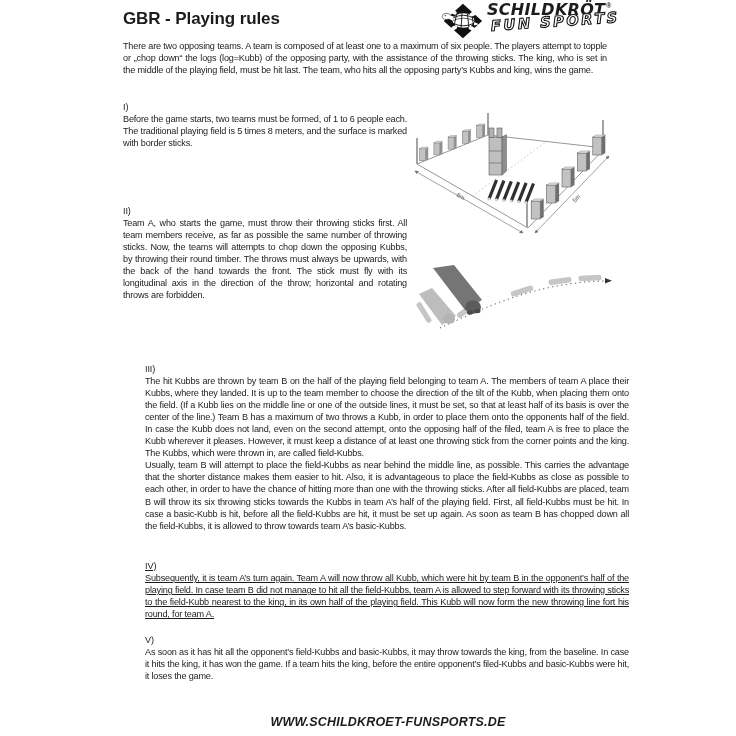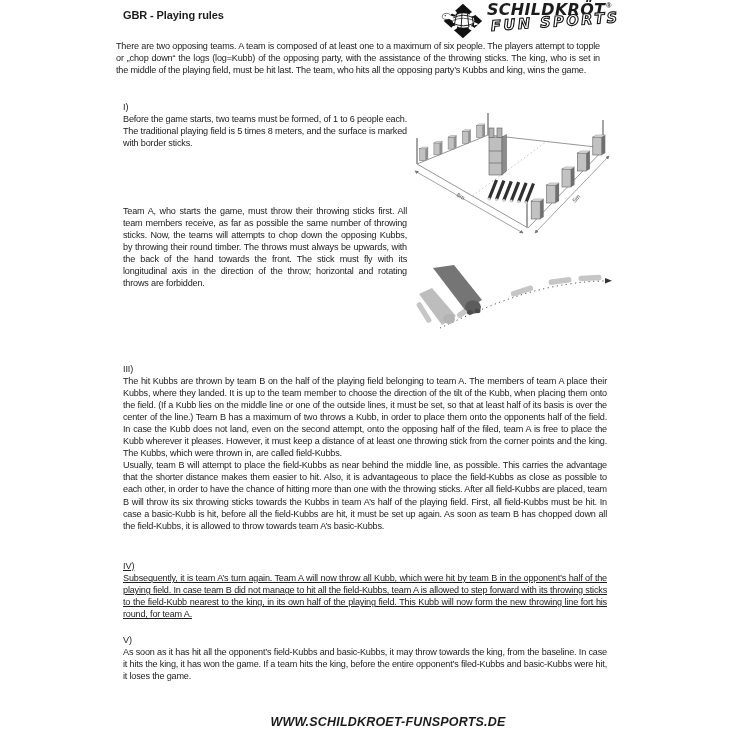--- a/index.html
+++ b/index.html
@@ -7,21 +7,21 @@
     position:relative;
     width:736px;height:736px;
     background:#ffffff;
     font-family:"Liberation Sans","DejaVu Sans",sans-serif;
     color:#1c1c1c;
     overflow:hidden;
     margin:0 auto;
   }
   .doc-title{
     position:absolute;left:123px;top:9px;
-    font-size:11px;font-weight:bold;letter-spacing:-0.1px;
+    font-size:17px;font-weight:bold;letter-spacing:-0.1px;
     margin:0;
   }
   
   .logo{position:absolute;left:441px;top:2px;display:flex;align-items:flex-start;}
   .logo-diamond{width:42px;height:38px;flex:0 0 auto;}
   .logo-text{margin-left:4px;position:relative;}
   .brand-row{display:flex;align-items:flex-start;}
   .brand{
     font-family:"DejaVu Sans","Liberation Sans",sans-serif;
     font-weight:bold;font-style:italic;
@@ -42,23 +42,23 @@
     white-space:nowrap;
   }
   
   .txt{
     font-size:9.1px;line-height:12.05px;letter-spacing:-0.18px;
     text-align:justify;
   }
   .txt p{margin:0;}
   .sec{position:absolute;left:123px;}
   .sec-h{font-size:9.1px;line-height:12.05px;letter-spacing:-0.1px;margin:0;font-weight:normal;}
-  .intro{position:absolute;left:116px;top:40px;width:484px;}
+  .intro{position:absolute;left:123px;top:40px;width:484px;}
   .w-narrow{width:284px;}
-  .w-full{width:484px;}
+  .w-full{width:484px;margin-left:22px;}
   .footer{
     position:absolute;left:0;top:715px;width:736px;
     text-align:center;font-weight:bold;font-style:italic;
     font-size:12.5px;letter-spacing:0.2px;padding-left:20px;
   }
   
   .diagram-field{position:absolute;left:409px;top:111px;width:232px;height:130px;}
   .diagram-throw{position:absolute;left:409px;top:265px;width:235px;height:88px;}
   .dim-label{font-size:6px;fill:#555;font-family:"Liberation Sans",sans-serif;}
 </style>
@@ -222,20 +222,21 @@
 
     <g>
       <line x1="6" y1="60" x2="114" y2="122" stroke="#8a8a8a" stroke-width="0.8" marker-start="url(#arr)" marker-end="url(#arr)"></line>
       <line x1="126" y1="122" x2="200" y2="45" stroke="#8a8a8a" stroke-width="0.8" marker-start="url(#arr)" marker-end="url(#arr)"></line>
       <text class="dim-label" x="47" y="85" transform="rotate(30 47 85)">8m</text>
       <text class="dim-label" x="166" y="92" transform="rotate(-46 166 92)">5m</text>
     </g>
   </svg>
 
   <div class="sec txt w-narrow" style="top:205px;">
+    <div class="sec-h">II)</div>
     <p>Team A, who starts the game, must throw their throwing sticks first. All team members receive, as far as possible the same number of throwing sticks. Now, the teams will attempts to chop down the opposing Kubbs, by throwing their round timber. The throws must always be upwards, with the back of the hand towards the front. The stick must fly with its longitudinal axis in the direction of the throw; horizontal and rotating throws are forbidden.</p>
   </div>
 
   <svg class="diagram-throw" viewBox="0 0 235 88">
 
     <g fill="#c6c6c6">
       <rect x="-11.5" y="-2.7" width="23" height="5.4" rx="2.2" transform="translate(15,47.5) rotate(58)"></rect>
       <rect x="-11.5" y="-2.7" width="23" height="5.4" rx="2.2" transform="translate(58,45) rotate(-35)"></rect>
       <rect x="-11.5" y="-2.7" width="23" height="5.4" rx="2.2" transform="translate(113,26) rotate(-18)"></rect>
       <rect x="-11.5" y="-2.7" width="23" height="5.4" rx="2.2" transform="translate(151,16) rotate(-8)"></rect>

